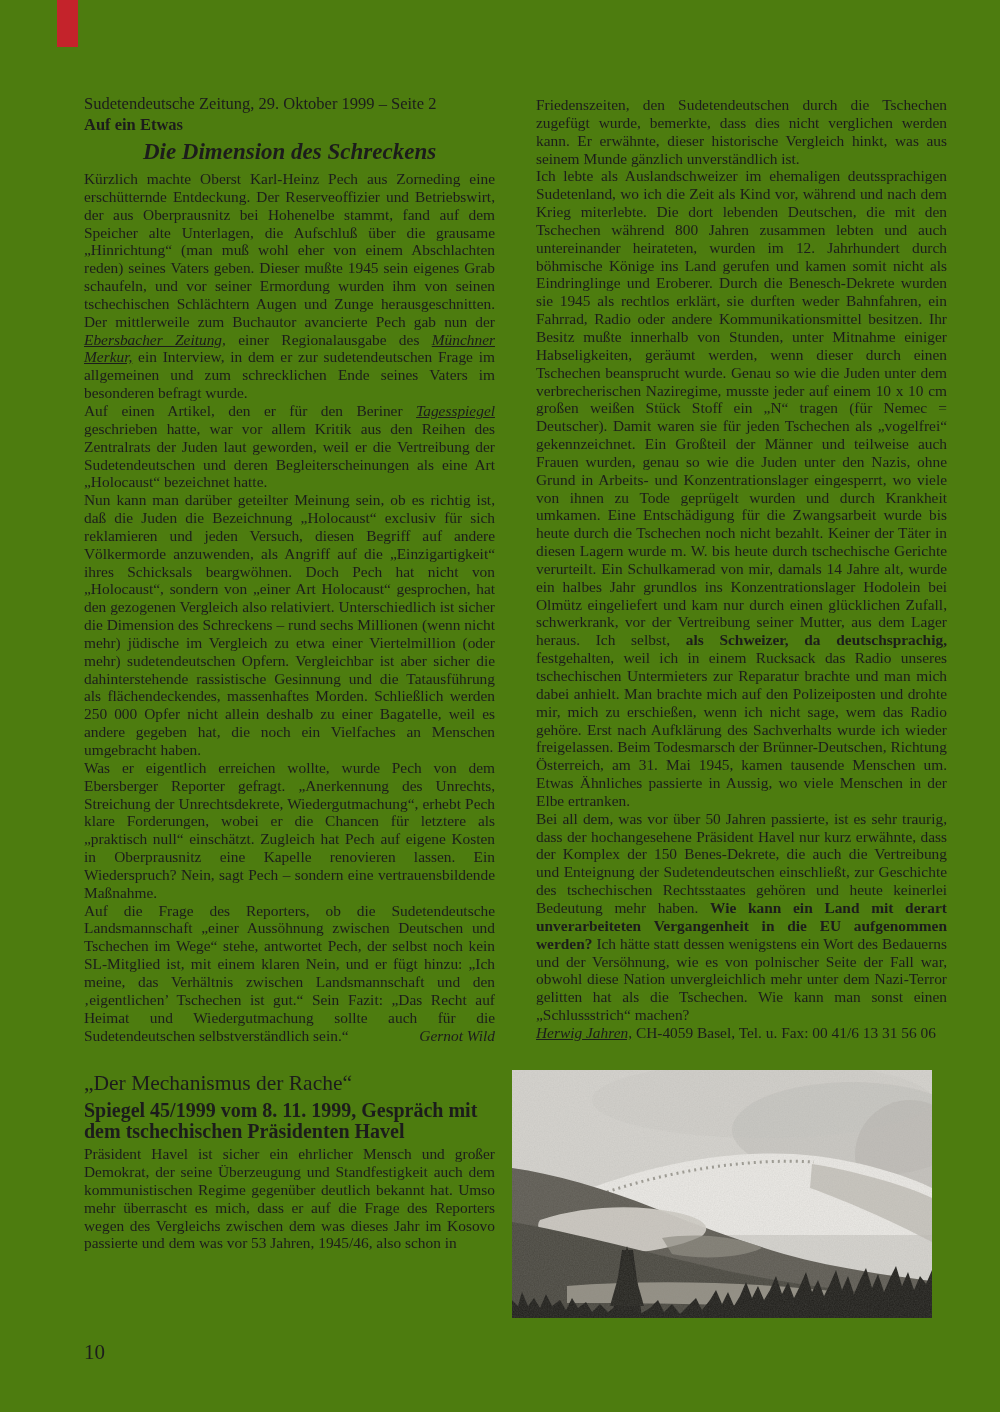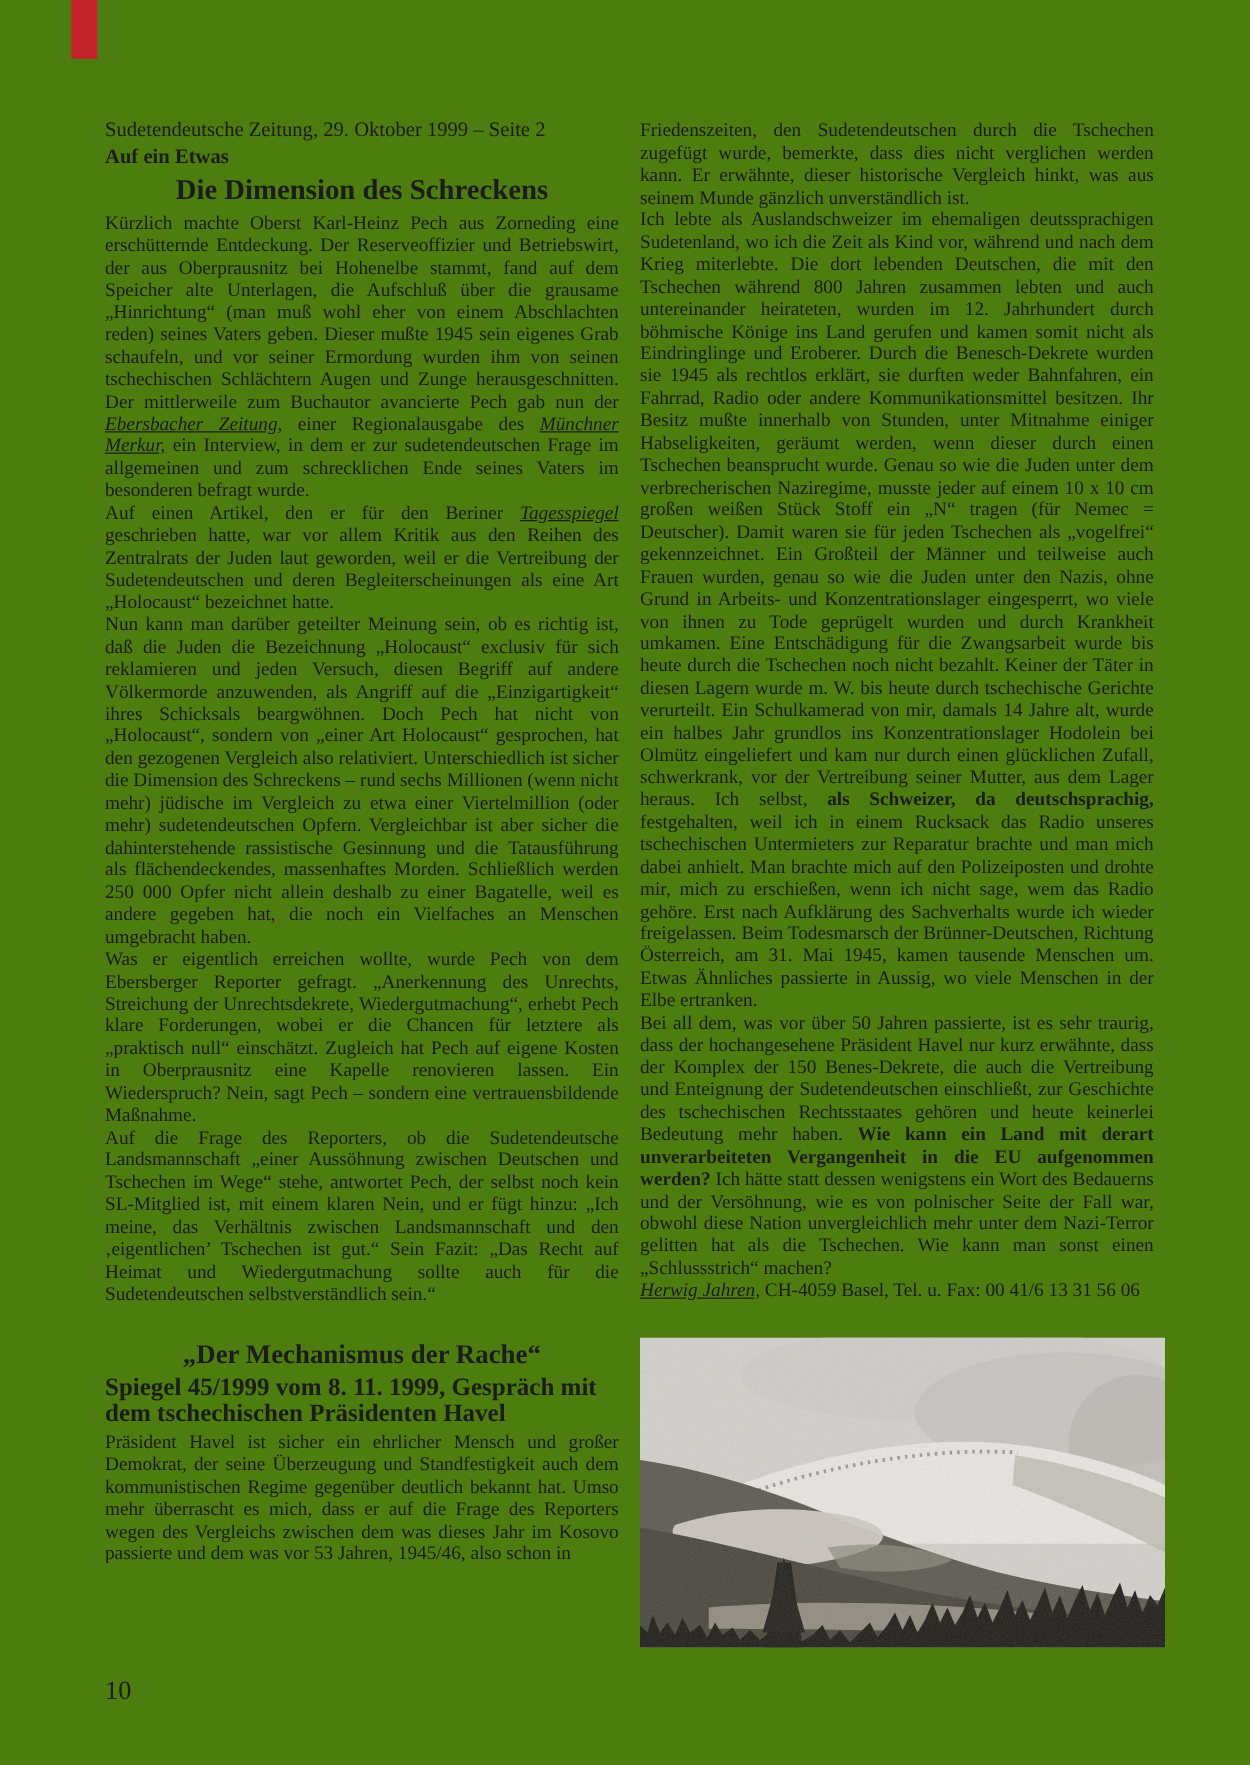--- a/index.html
+++ b/index.html
@@ -7,25 +7,25 @@
     width:1000px;height:1412px;position:relative;
     background:#ffffff;
     font-family:"Liberation Serif","DejaVu Serif",serif;
     color:#1c1c1c;
     -webkit-font-smoothing:antialiased;
   }
   .page{position:absolute;inset:0;background:#4d7c0f;overflow:hidden;}
   .red-mark{position:absolute;left:57px;top:0;width:21px;height:47px;background:#c4232b;}
   .col{position:absolute;width:411px;}
   .col-left{left:84px;top:94px;}
-  .col-right{left:512px;top:96px;}
+  .col-right{left:536px;top:96px;}
   .masthead{font-size:16.5px;line-height:20px;}
   .rubric{font-size:16.5px;line-height:20px;font-weight:bold;margin-top:1px;}
-  .headline1{font-size:23px;line-height:26px;font-weight:bold;text-align:center;margin:4px 0 5px 0;}
-  .headline2{font-size:21.5px;line-height:26px;font-weight:bold;text-align:center;margin:26px 0 0 0;}
+  .headline1{font-size:23px;line-height:26px;font-weight:bold;text-align:center;margin:4px 0 5px 0;font-style:italic;}
+  .headline2{font-size:21.5px;line-height:26px;font-weight:normal;text-align:left;margin:26px 0 0 0;}
   .subhead{font-size:20px;line-height:20.4px;font-weight:bold;margin-top:4px;text-align:left;}
   .body{font-size:15.4px;line-height:17.85px;}
   .body p{margin:0;text-align:justify;text-align-last:left;hyphens:auto;-webkit-hyphens:auto;}
   .body.intro{margin-top:4px;}
   .r-i{font-style:italic;text-decoration:underline;}
   .r-b{font-weight:bold;}
   .byline{margin-top:-17.85px;font-size:15.4px;line-height:17.85px;text-align:right;font-style:italic;position:relative;}
   .photo{position:absolute;left:512px;top:1070px;width:420px;height:248px;}
   .photo svg{display:block;width:100%;height:100%;}
   .pageno{position:absolute;left:84px;top:1343px;font-size:21px;line-height:18px;}
@@ -41,20 +41,21 @@
     <div class="masthead">Sudetendeutsche Zeitung, 29. Oktober 1999 – Seite 2</div>
     <div class="rubric">Auf ein Etwas</div>
     <div class="headline1">Die Dimension des Schreckens</div>
     <div class="body">
         <p><span>Kürzlich machte Oberst Karl-Heinz Pech aus Zorneding eine erschütternde Entdeckung. Der Reserveoffizier und Betriebswirt, der aus Oberprausnitz bei Hohenelbe stammt, fand auf dem Speicher alte Unterlagen, die Aufschluß über die grausame „Hinrichtung“ (man muß wohl eher von einem Abschlachten reden) seines Vaters geben. Dieser mußte 1945 sein eigenes Grab schaufeln, und vor seiner Ermordung wurden ihm von seinen tschechischen Schlächtern Augen und Zunge herausgeschnitten. Der mittlerweile zum Buchautor avancierte Pech gab nun der </span><span class="r-i">Ebersbacher Zeitung,</span><span> einer Regionalausgabe des </span><span class="r-i">Münchner Merkur,</span><span> ein Interview, in dem er zur sudetendeutschen Frage im allgemeinen und zum schrecklichen Ende seines Vaters im besonderen befragt wurde.</span></p>
         <p><span>Auf einen Artikel, den er für den Beriner </span><span class="r-i">Tagesspiegel</span><span> geschrieben hatte, war vor allem Kritik aus den Reihen des Zentralrats der Juden laut geworden, weil er die Vertreibung der Sudetendeutschen und deren Begleiterscheinungen als eine Art „Holocaust“ bezeichnet hatte.</span></p>
         <p><span>Nun kann man darüber geteilter Meinung sein, ob es richtig ist, daß die Juden die Bezeichnung „Holocaust“ exclusiv für sich reklamieren und jeden Versuch, diesen Begriff auf andere Völkermorde anzuwenden, als Angriff auf die „Einzigartigkeit“ ihres Schicksals beargwöhnen. Doch Pech hat nicht von „Holocaust“, sondern von „einer Art Holocaust“ gesprochen, hat den gezogenen Vergleich also relativiert. Unterschiedlich ist sicher die Dimension des Schreckens – rund sechs Millionen (wenn nicht mehr) jüdische im Vergleich zu etwa einer Viertelmillion (oder mehr) sudetendeutschen Opfern. Vergleichbar ist aber sicher die dahinterstehende rassistische Gesinnung und die Tatausführung als flächendeckendes, massenhaftes Morden. Schließlich werden 250 000 Opfer nicht allein deshalb zu einer Bagatelle, weil es andere gegeben hat, die noch ein Vielfaches an Menschen umgebracht haben.</span></p>
         <p><span>Was er eigentlich erreichen wollte, wurde Pech von dem Ebersberger Reporter gefragt. „Anerkennung des Unrechts, Streichung der Unrechtsdekrete, Wiedergutmachung“, erhebt Pech klare Forderungen, wobei er die Chancen für letztere als „praktisch null“ einschätzt. Zugleich hat Pech auf eigene Kosten in Oberprausnitz eine Kapelle renovieren lassen. Ein Wiederspruch? Nein, sagt Pech – sondern eine vertrauensbildende Maßnahme.</span></p>
         <p><span>Auf die Frage des Reporters, ob die Sudetendeutsche Landsmannschaft „einer Aussöhnung zwischen Deutschen und Tschechen im Wege“ stehe, antwortet Pech, der selbst noch kein SL-Mitglied ist, mit einem klaren Nein, und er fügt hinzu: „Ich meine, das Verhältnis zwischen Landsmannschaft und den ‚eigentlichen’ Tschechen ist gut.“ Sein Fazit: „Das Recht auf Heimat und Wiedergutmachung sollte auch für die Sudetendeutschen selbstverständlich sein.“</span></p>
       </div>
+    <div class="byline">Gernot Wild</div>
     <div class="headline2">„Der Mechanismus der Rache“</div>
     <div class="subhead">Spiegel 45/1999 vom 8. 11. 1999, Gespräch mit dem tschechischen Präsidenten Havel</div>
     <div class="body intro">
         <p><span>Präsident Havel ist sicher ein ehrlicher Mensch und großer Demokrat, der seine Überzeugung und Standfestigkeit auch dem kommunistischen Regime gegenüber deutlich bekannt hat. Umso mehr überrascht es mich, dass er auf die Frage des Reporters wegen des Vergleichs zwischen dem was dieses Jahr im Kosovo passierte und dem was vor 53 Jahren, 1945/46, also schon in</span></p>
       </div>
   </div>
 
   <div class="col col-right">
     <div class="body">
         <p><span>Friedenszeiten, den Sudetendeutschen durch die Tschechen zugefügt wurde, bemerkte, dass dies nicht verglichen werden kann. Er erwähnte, dieser historische Vergleich hinkt, was aus seinem Munde gänzlich unverständlich ist.</span></p>

